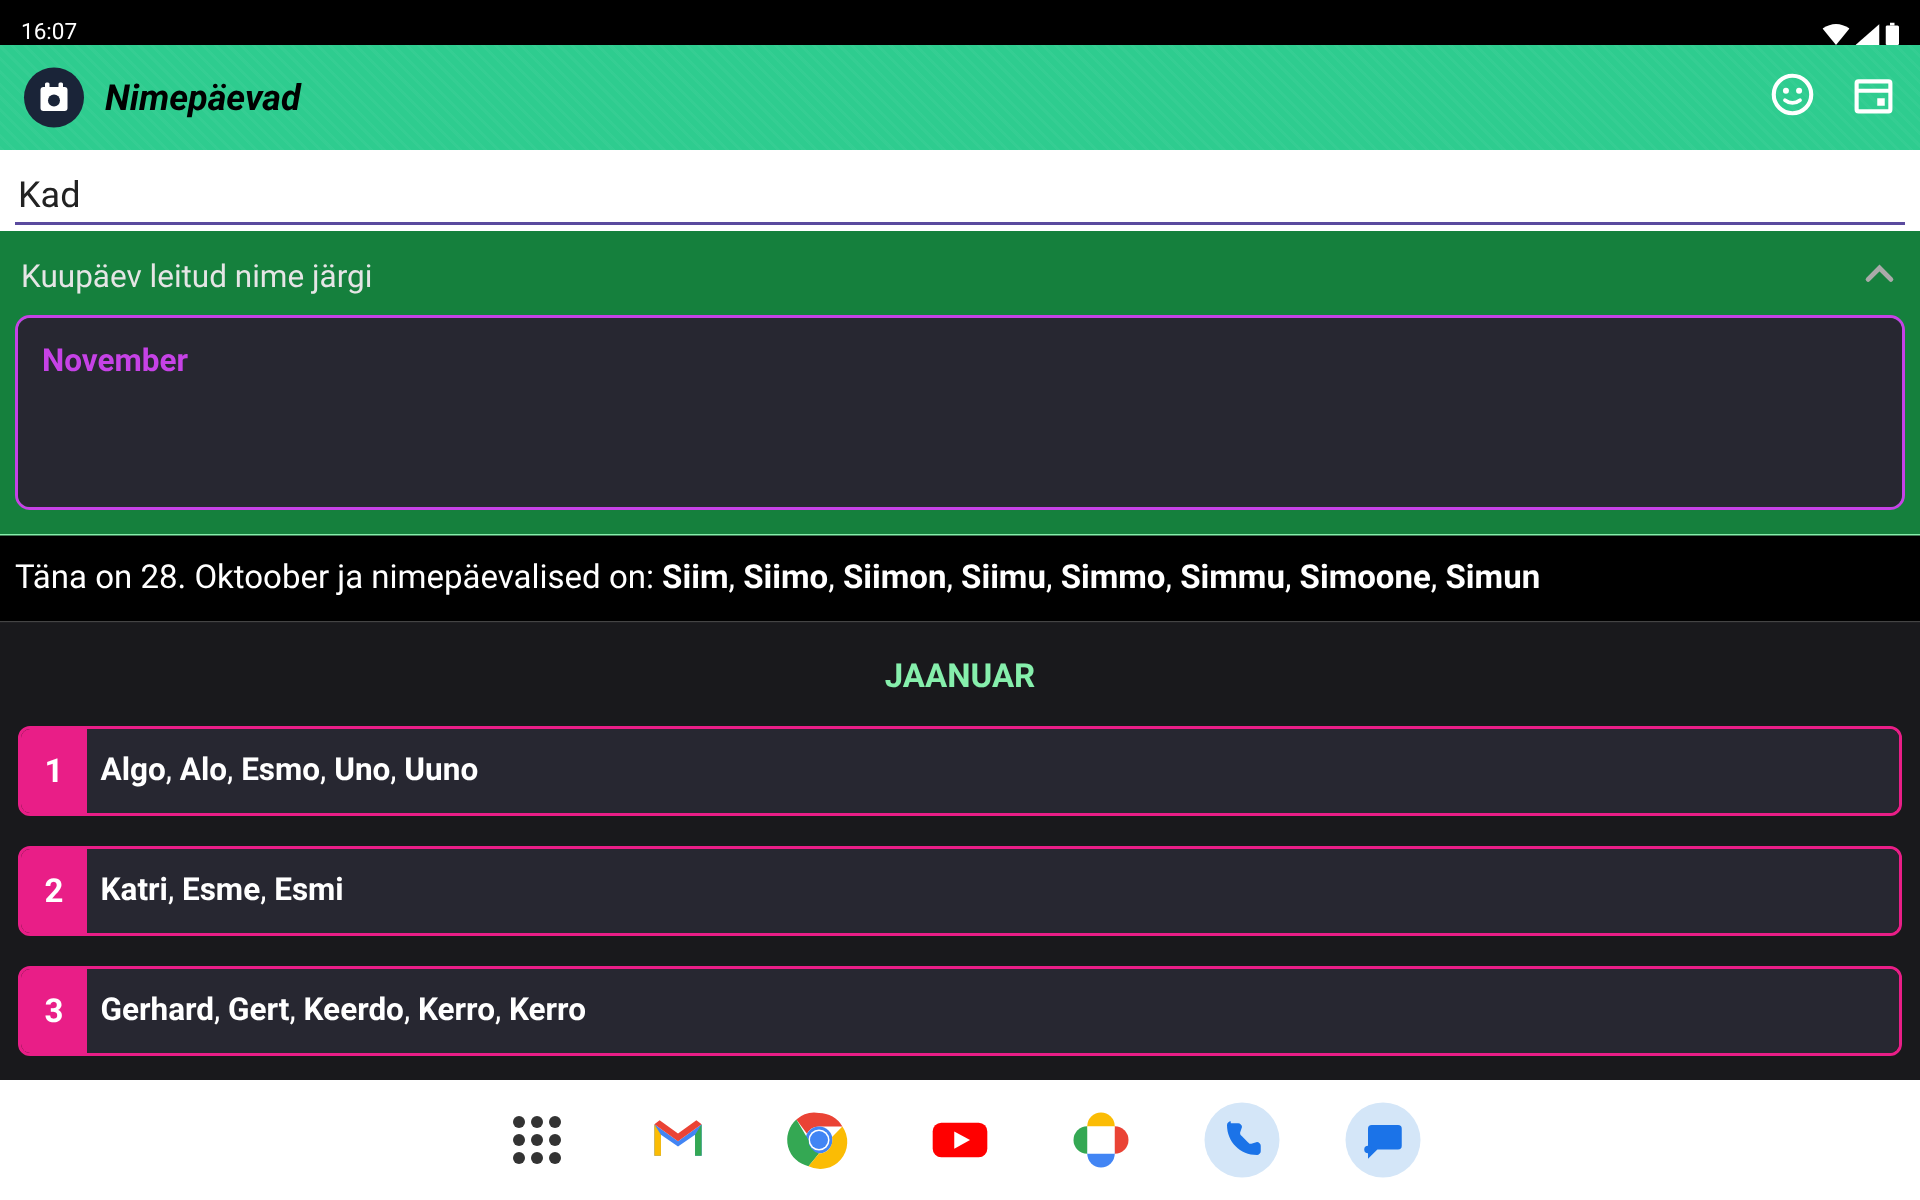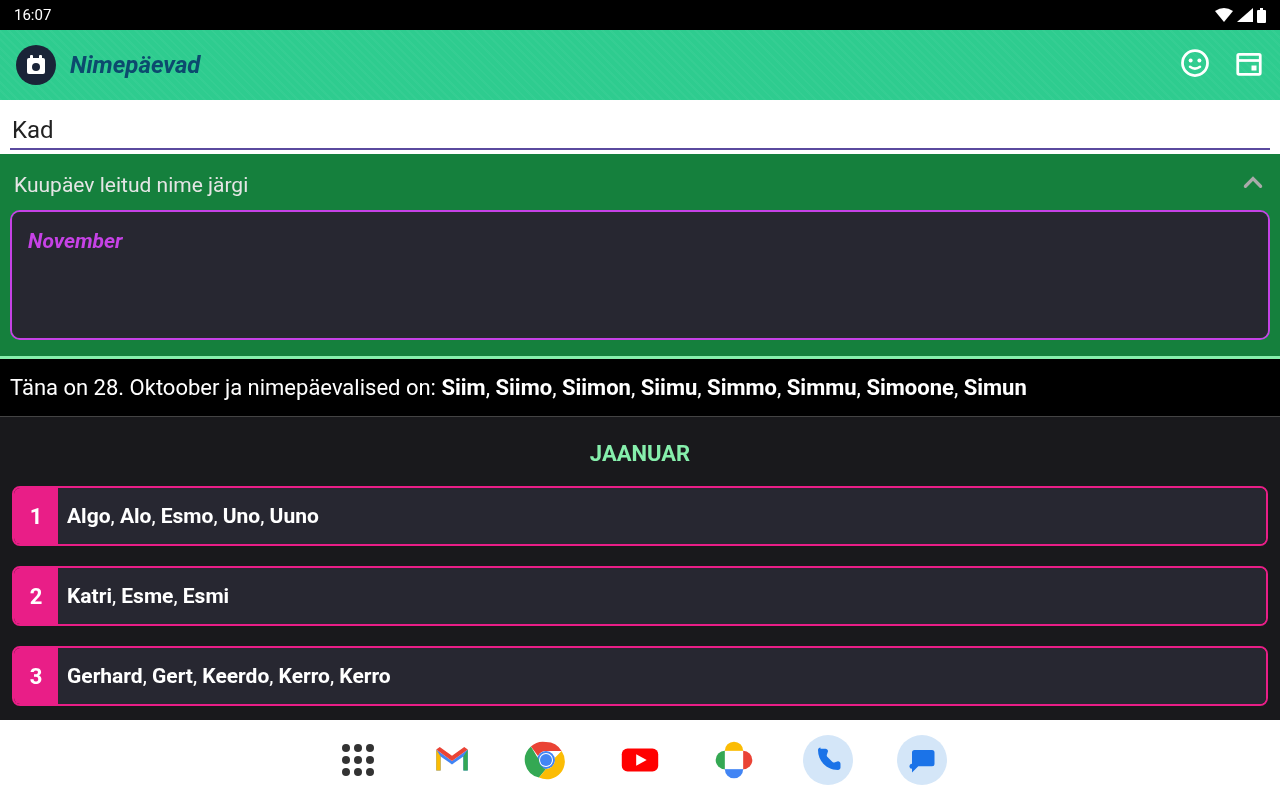--- a/index.html
+++ b/index.html
@@ -1,44 +1,44 @@
 <!DOCTYPE html>
 <html><head>
 <meta charset="utf-8">
 <style>
 * { margin: 0; padding: 0; box-sizing: border-box; font-family: Roboto, Arial, sans-serif; }
 html, body { width: 1280px; height: 800px; overflow: hidden; background: #000; }
 
-.status-bar { height: 30px; background: #000; color: #fff; display: flex; justify-content: space-between; align-items: center; padding: 0 14px; font-size: 15px; }
+.status-bar { height: 30px; background: #000; color: #fff; display: flex; justify-content: space-between; align-items: flex-end; padding: 0 14px; font-size: 15px; }
 .status-right { display: flex; gap: 4px; align-items: center; }
 
 .app-bar { height: 70px; background: #2ecc8f; display: flex; align-items: center; padding: 0 16px; position: relative; }
 .app-bar::before { content: ""; position: absolute; inset: 0; background: repeating-linear-gradient(45deg, rgba(255,255,255,.03), rgba(255,255,255,.03) 2px, transparent 2px, transparent 6px); }
 .app-bar > * { position: relative; z-index: 1; }
 .app-icon { width: 40px; height: 40px; background: #1a2438; border-radius: 50%; display: flex; align-items: center; justify-content: center; margin-right: 14px; }
-.app-title { color: #0c4a6e; font-size: 24px; font-style: italic; font-weight: 700; flex: 1; }
+.app-title { color: #000000; font-size: 24px; font-style: italic; font-weight: 700; flex: 1; }
 .appbar-icons { display: flex; gap: 24px; align-items: center; }
 .appbar-btn { color: #fff; cursor: pointer; }
 
 .search-wrap { background: #fff; padding: 12px 10px 4px; }
 .search-input { width: 100%; border: none; border-bottom: 2px solid #5a4a9e; font-size: 24px; padding: 4px 2px; outline: none; color: #222; }
 
 .body-area { background: #1e1e22; color: #fff; }
 
 .found-sec { padding: 12px 10px 16px; background: #15803d; }
 .found-head { display: flex; justify-content: space-between; align-items: center; padding: 4px 4px 10px; }
 .found-label { font-size: 21px; color: #e5e5e5; }
 
 .result-card { display: flex; border: 2px solid #c642e6; border-radius: 10px; overflow: hidden; min-height: 130px; }
 .result-day { width: 46px; background: #c642e6; color: #fff; font-size: 22px; font-weight: 700; display: flex; align-items: center; justify-content: center; }
 .result-body { flex: 1; background: #272731; padding: 14px 16px; font-size: 21px; line-height: 1.5; }
-.result-month { color: #c642e6; font-weight: 700; margin-bottom: 12px; font-style: italic; }
+.result-month { color: #c642e6; font-weight: 700; margin-bottom: 12px; }
 .result-names b { font-weight: 700; }
 
-.today-bar { background: #000; color: #fff; font-size: 22px; padding: 16px 10px; border-top: 3px solid #86efac; border-bottom: 1px solid #444; }
+.today-bar { background: #000; color: #fff; font-size: 22px; padding: 16px 10px; border-top: 1px solid #86efac; border-bottom: 1px solid #444; }
 .today-bar b { font-weight: 700; }
 
 .month-header { color: #86efac; text-align: center; font-size: 22px; font-weight: 700; padding: 24px 0 20px; background: #19191c; }
 
 .days { background: #19191c; padding: 0 12px 20px; }
 .day-row { display: flex; border: 2px solid #e91e87; border-radius: 8px; overflow: hidden; margin-bottom: 20px; }
 .day-num { width: 44px; background: #e91e87; color: #fff; display: flex; align-items: center; justify-content: center; font-size: 22px; font-weight: 700; }
 .day-names { flex: 1; background: #272731; padding: 16px 9px; font-size: 21px; }
 .day-names b { font-weight: 700; }
 

